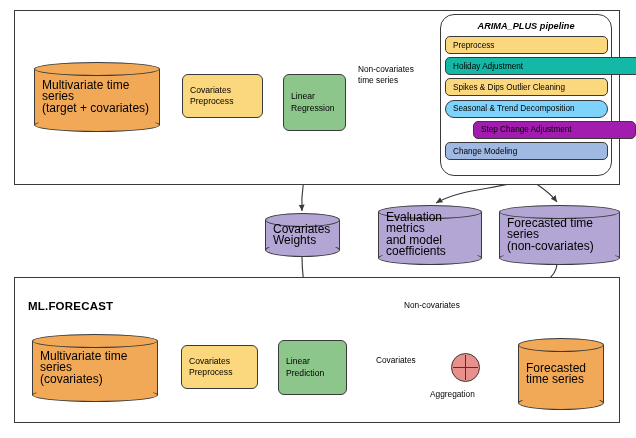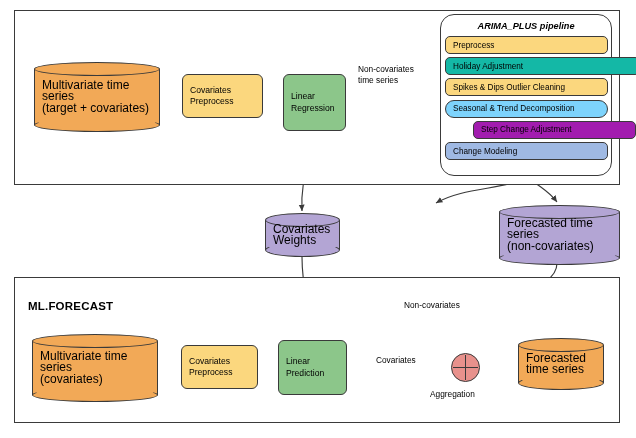--- a/index.html
+++ b/index.html
@@ -130,20 +130,28 @@
     </div>
 
   <div class="cyl" style="left:265px;top:213px;width:75px;height:44px;">
     <div class="body" style="background:#B3A5D4;"></div>
     <div class="bot" style="background:#B3A5D4;"></div>
     <div class="top" style="background:#B3A5D4;"></div>
     <div class="lbl" style="white-space:pre-line;">Covariates
 Weights</div>
   </div>
 
+  <div class="cyl" style="left:378px;top:205px;width:104px;height:60px;">
+    <div class="body" style="background:#B3A5D4;"></div>
+    <div class="bot" style="background:#B3A5D4;"></div>
+    <div class="top" style="background:#B3A5D4;"></div>
+    <div class="lbl" style="white-space:pre-line;">Evaluation metrics
+and model
+coefficients</div>
+  </div>
 
   <div class="cyl" style="left:499px;top:205px;width:121px;height:60px;">
     <div class="body" style="background:#B3A5D4;"></div>
     <div class="bot" style="background:#B3A5D4;"></div>
     <div class="top" style="background:#B3A5D4;"></div>
     <div class="lbl" style="white-space:pre-line;">Forecasted time series
 (non-covariates)</div>
   </div>
 
   <div class="frame" style="left:14px;top:277px;width:606px;height:146px;"></div>
@@ -170,21 +178,21 @@
   <div class="elbl" style="left:376px;top:355px;">Covariates</div>
 
   <div class="elbl" style="left:404px;top:300px;">Non-covariates</div>
 
   <div class="agg" style="left:451px;top:353px;width:29px;height:29px;background:#E8918C;">
     <div class="h"></div>
     <div class="v"></div>
   </div>
   <div class="elbl" style="left:430px;top:389px;">Aggregation</div>
 
-  <div class="cyl" style="left:518px;top:338px;width:86px;height:52px;">
+  <div class="cyl" style="left:518px;top:338px;width:86px;height:72px;">
     <div class="body" style="background:#F2A957;"></div>
     <div class="bot" style="background:#F2A957;"></div>
     <div class="top" style="background:#F2A957;"></div>
     <div class="lbl" style="white-space:pre-line;">Forecasted
 time series</div>
   </div>
 
 </div>
 
 </body></html>

